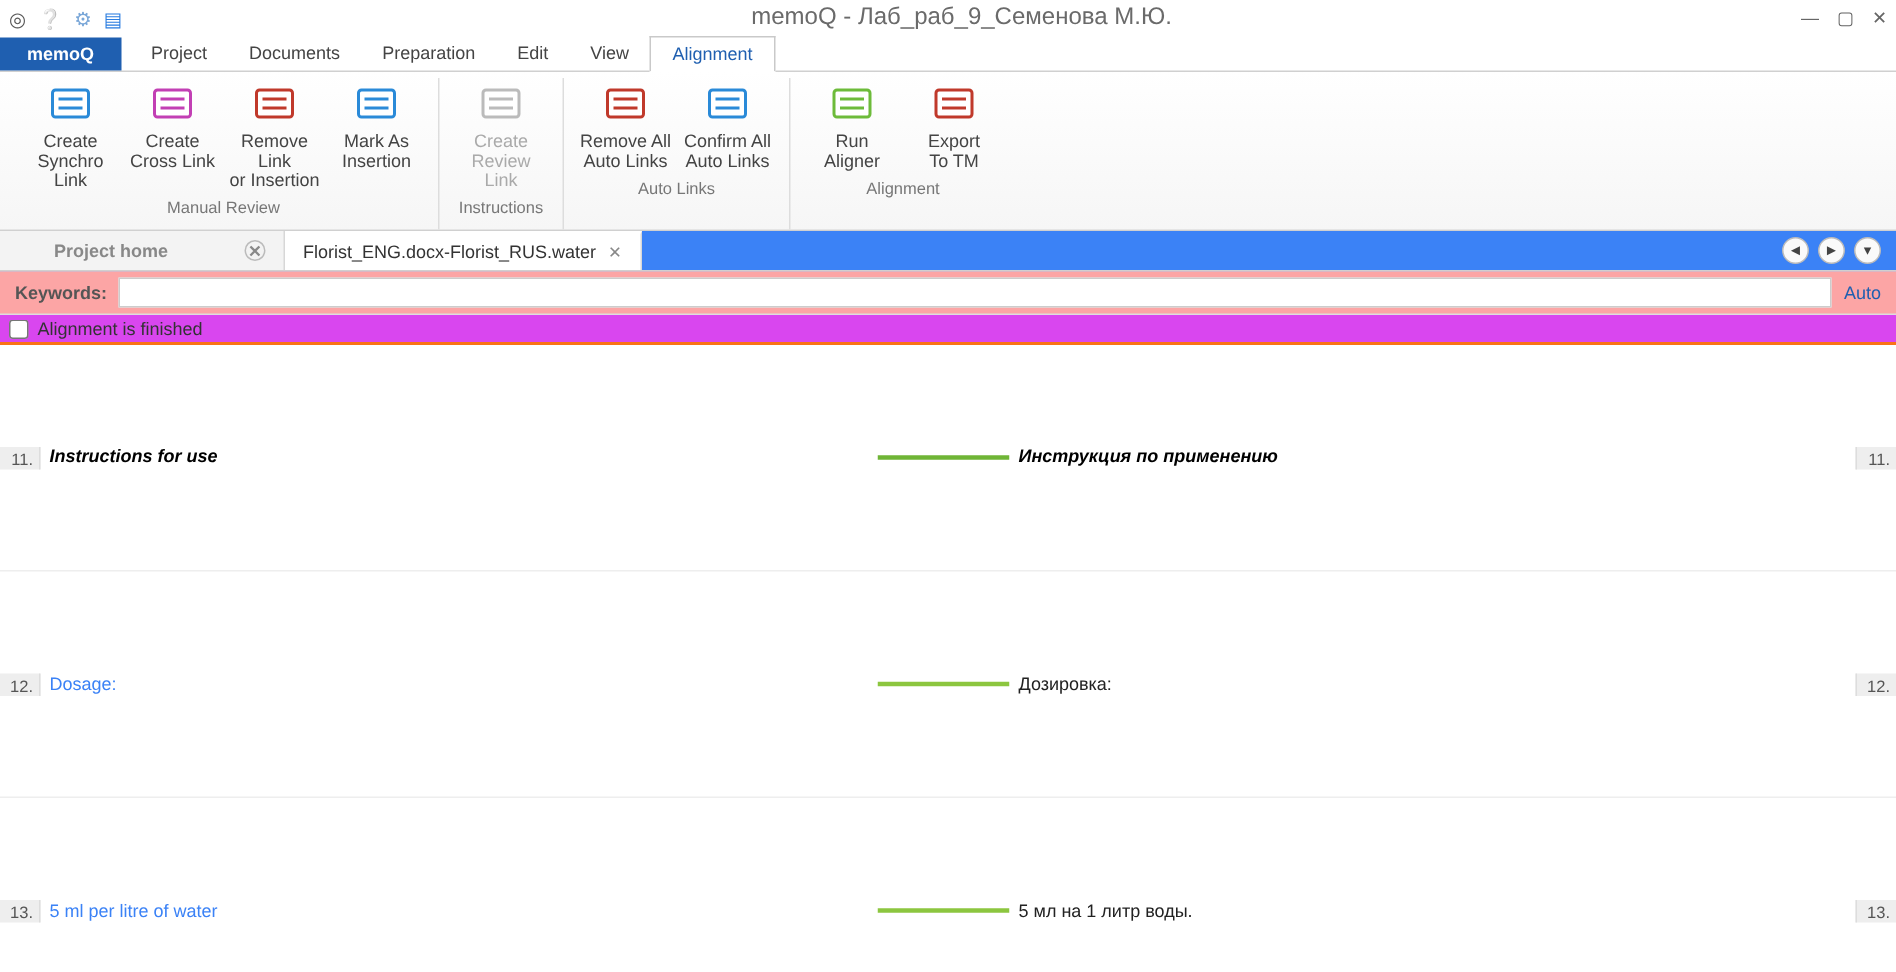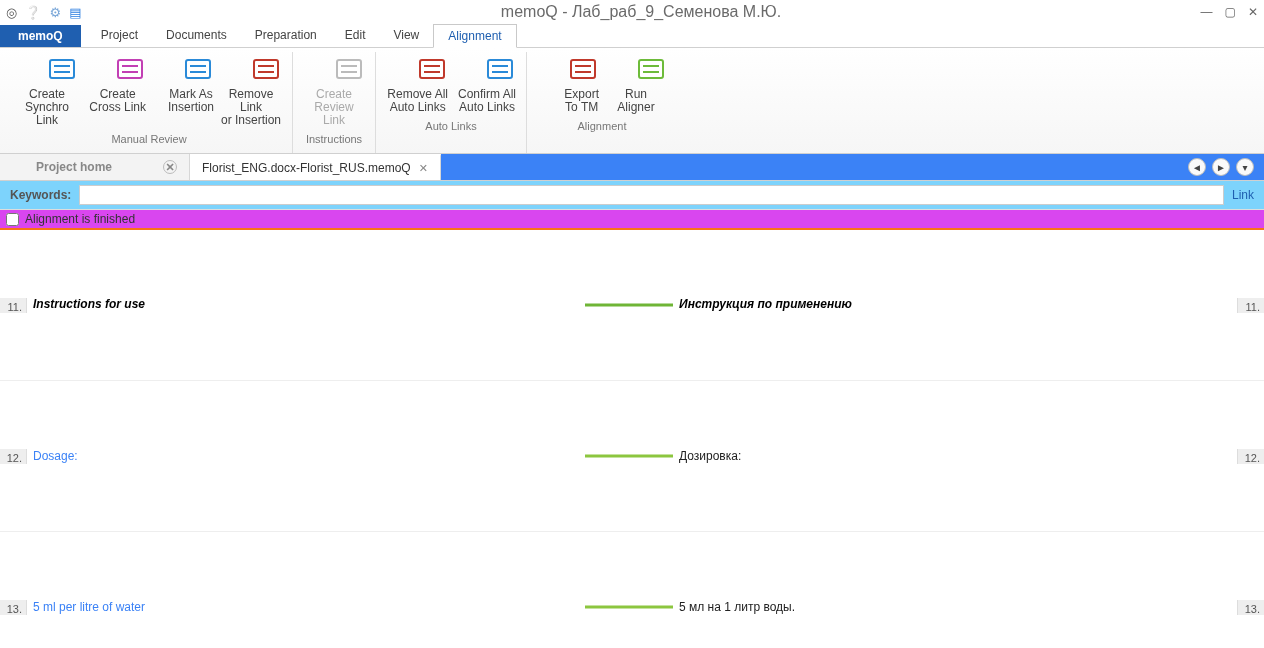--- a/index.html
+++ b/index.html
@@ -10,33 +10,33 @@
 .tb-title{flex:1;text-align:center;color:#6a6a6a;font-size:16px;}
 .tb-wincontrols{display:flex;gap:12px;color:#666;font-size:13px;}
 .menubar{display:flex;align-items:flex-end;border-bottom:1px solid #d0d0d0;background:#fff;height:24px;}
 .brand{background:#1f5fb0;color:#fff;font-weight:bold;padding:4px 18px;margin-right:6px;display:flex;align-items:center;}
 .menu-item{padding:4px 14px;color:#444;display:flex;align-items:center;}
 .menu-item.active{border:1px solid #c9c9c9;border-bottom:1px solid #fff;background:#fff;color:#1f5fb0;position:relative;top:1px;}
 .ribbon{display:flex;border-bottom:1px solid #d0d0d0;background:linear-gradient(#fff,#f6f6f6);padding:4px 6px 0 6px;height:106px;}
 .rgroup{display:flex;flex-direction:column;align-items:center;border-right:1px solid #ddd;padding:0 8px;}
 .rgroup:last-child{border-right:none;}
 .rbuttons{display:flex;gap:2px;}
-.rbtn{display:flex;flex-direction:column;align-items:flex-end;justify-content:flex-start;width:66px;padding:2px;text-align:center;color:#444;}
+.rbtn{display:flex;flex-direction:column;align-items:center;justify-content:flex-start;width:66px;padding:2px;text-align:center;color:#444;}
 .rbtn.disabled{color:#aaa;}
 .ricon{width:32px;height:32px;margin-bottom:2px;display:flex;align-items:center;justify-content:center;}
 .rlabel{line-height:13px;}
 .rgroup-title{color:#777;font-size:11px;padding:4px 0 2px 0;}
 .tabstrip{display:flex;align-items:center;height:27px;border-bottom:1px solid #d0d0d0;background:#3b82f6;}
 .tab{display:flex;align-items:center;padding:4px 12px;border-right:1px solid #d7d7d7;height:100%;}
 .tab .close{margin-left:8px;color:#888;font-size:11px;}
 .tab.home{color:#888;font-weight:bold;background:#f3f3f3;width:190px;padding-left:36px;}
 .tab.doc{background:#fff;border-top:2px solid #fff;}
 .tabstrip .navbtns{margin-left:auto;display:flex;gap:6px;padding-right:10px;color:#444;}
 .navbtn{width:18px;height:18px;border:1px solid #bbb;border-radius:50%;display:flex;align-items:center;justify-content:center;font-size:10px;background:#fafafa;}
-.keywords{display:flex;align-items:center;padding:4px 10px;border-bottom:1px solid #ddd;background:#7dd3fc;gap:8px;}
+.keywords{display:flex;align-items:center;padding:4px 10px;border-bottom:1px solid #ddd;background:#fca5a5;gap:8px;}
 .keywords label{font-weight:bold;color:#555;}
 .keywords input{flex:1;border:1px solid #ccc;height:20px;padding:0 4px;}
 .apply{color:#1f5fb0;}
 .statusbar{display:flex;align-items:center;padding:2px 6px;border-bottom:2px solid #f97316;background:#d946ef;gap:6px;}
 .rows{position:relative;}
 .row{display:flex;align-items:center;border-bottom:1px solid #eee;min-height:24px;}
 .ln{width:27px;background:#eee;border-right:1px solid #ddd;text-align:right;padding:3px 4px 0 0;color:#555;font-size:11px;}
 .src{width:558px;padding:3px 6px;color:#3b82f6;}
 .link{width:88px;display:flex;align-items:center;justify-content:center;position:relative;}
 .tgt{flex:1;padding:3px 6px;color:#222;}
@@ -94,127 +94,127 @@
     <rect x="4" y="6" width="24" height="18" rx="2" fill="#fff" stroke="#c23fb4" stroke-width="2"></rect>
     <line x1="8" y1="12" x2="24" y2="12" stroke="#c23fb4" stroke-width="2"></line>
     <line x1="8" y1="18" x2="24" y2="18" stroke="#c23fb4" stroke-width="2"></line>
   </svg>
           </div>
           <div class="rlabel">Create<br>Cross Link</div>
         </div>
         <div class="rbtn">
           <div class="ricon">
             <svg width="32" height="32" viewBox="0 0 32 32">
+    <rect x="4" y="6" width="24" height="18" rx="2" fill="#fff" stroke="#c0392b" stroke-width="2"></rect>
+    <line x1="8" y1="12" x2="24" y2="12" stroke="#c0392b" stroke-width="2"></line>
+    <line x1="8" y1="18" x2="24" y2="18" stroke="#c0392b" stroke-width="2"></line>
+  </svg>
+          </div>
+          <div class="rlabel">Remove Link<br>or Insertion</div>
+        </div>
+        <div class="rbtn">
+          <div class="ricon">
+            <svg width="32" height="32" viewBox="0 0 32 32">
     <rect x="4" y="6" width="24" height="18" rx="2" fill="#fff" stroke="#2a8ad8" stroke-width="2"></rect>
     <line x1="8" y1="12" x2="24" y2="12" stroke="#2a8ad8" stroke-width="2"></line>
     <line x1="8" y1="18" x2="24" y2="18" stroke="#2a8ad8" stroke-width="2"></line>
   </svg>
           </div>
           <div class="rlabel">Mark As<br>Insertion</div>
         </div>
+      </div>
+      <div class="rgroup-title">Manual Review</div>
+    </div>
+    <div class="rgroup">
+      <div class="rbuttons">
+        <div class="rbtn disabled">
+          <div class="ricon">
+            <svg width="32" height="32" viewBox="0 0 32 32">
+    <rect x="4" y="6" width="24" height="18" rx="2" fill="#fff" stroke="#bbb" stroke-width="2"></rect>
+    <line x1="8" y1="12" x2="24" y2="12" stroke="#bbb" stroke-width="2"></line>
+    <line x1="8" y1="18" x2="24" y2="18" stroke="#bbb" stroke-width="2"></line>
+  </svg>
+          </div>
+          <div class="rlabel">Create<br>Review Link</div>
+        </div>
+      </div>
+      <div class="rgroup-title">Instructions</div>
+    </div>
+    <div class="rgroup">
+      <div class="rbuttons">
         <div class="rbtn">
           <div class="ricon">
             <svg width="32" height="32" viewBox="0 0 32 32">
     <rect x="4" y="6" width="24" height="18" rx="2" fill="#fff" stroke="#c0392b" stroke-width="2"></rect>
     <line x1="8" y1="12" x2="24" y2="12" stroke="#c0392b" stroke-width="2"></line>
     <line x1="8" y1="18" x2="24" y2="18" stroke="#c0392b" stroke-width="2"></line>
   </svg>
           </div>
-          <div class="rlabel">Remove Link<br>or Insertion</div>
-        </div>
-      </div>
-      <div class="rgroup-title">Manual Review</div>
-    </div>
-    <div class="rgroup">
-      <div class="rbuttons">
-        <div class="rbtn disabled">
-          <div class="ricon">
-            <svg width="32" height="32" viewBox="0 0 32 32">
-    <rect x="4" y="6" width="24" height="18" rx="2" fill="#fff" stroke="#bbb" stroke-width="2"></rect>
-    <line x1="8" y1="12" x2="24" y2="12" stroke="#bbb" stroke-width="2"></line>
-    <line x1="8" y1="18" x2="24" y2="18" stroke="#bbb" stroke-width="2"></line>
-  </svg>
-          </div>
-          <div class="rlabel">Create<br>Review Link</div>
-        </div>
-      </div>
-      <div class="rgroup-title">Instructions</div>
-    </div>
-    <div class="rgroup">
-      <div class="rbuttons">
+          <div class="rlabel">Remove All<br>Auto Links</div>
+        </div>
+        <div class="rbtn">
+          <div class="ricon">
+            <svg width="32" height="32" viewBox="0 0 32 32">
+    <rect x="4" y="6" width="24" height="18" rx="2" fill="#fff" stroke="#2a8ad8" stroke-width="2"></rect>
+    <line x1="8" y1="12" x2="24" y2="12" stroke="#2a8ad8" stroke-width="2"></line>
+    <line x1="8" y1="18" x2="24" y2="18" stroke="#2a8ad8" stroke-width="2"></line>
+  </svg>
+          </div>
+          <div class="rlabel">Confirm All<br>Auto Links</div>
+        </div>
+      </div>
+      <div class="rgroup-title">Auto Links</div>
+    </div>
+    <div class="rgroup">
+      <div class="rbuttons">
+        <div class="rbtn">
+          <div class="ricon">
+            <svg width="32" height="32" viewBox="0 0 32 32">
+    <rect x="4" y="6" width="24" height="18" rx="2" fill="#fff" stroke="#6dbb3a" stroke-width="2"></rect>
+    <line x1="8" y1="12" x2="24" y2="12" stroke="#6dbb3a" stroke-width="2"></line>
+    <line x1="8" y1="18" x2="24" y2="18" stroke="#6dbb3a" stroke-width="2"></line>
+  </svg>
+          </div>
+          <div class="rlabel">Run Aligner</div>
+        </div>
         <div class="rbtn">
           <div class="ricon">
             <svg width="32" height="32" viewBox="0 0 32 32">
     <rect x="4" y="6" width="24" height="18" rx="2" fill="#fff" stroke="#c0392b" stroke-width="2"></rect>
     <line x1="8" y1="12" x2="24" y2="12" stroke="#c0392b" stroke-width="2"></line>
     <line x1="8" y1="18" x2="24" y2="18" stroke="#c0392b" stroke-width="2"></line>
   </svg>
           </div>
-          <div class="rlabel">Remove All<br>Auto Links</div>
-        </div>
-        <div class="rbtn">
-          <div class="ricon">
-            <svg width="32" height="32" viewBox="0 0 32 32">
-    <rect x="4" y="6" width="24" height="18" rx="2" fill="#fff" stroke="#2a8ad8" stroke-width="2"></rect>
-    <line x1="8" y1="12" x2="24" y2="12" stroke="#2a8ad8" stroke-width="2"></line>
-    <line x1="8" y1="18" x2="24" y2="18" stroke="#2a8ad8" stroke-width="2"></line>
-  </svg>
-          </div>
-          <div class="rlabel">Confirm All<br>Auto Links</div>
-        </div>
-      </div>
-      <div class="rgroup-title">Auto Links</div>
-    </div>
-    <div class="rgroup">
-      <div class="rbuttons">
-        <div class="rbtn">
-          <div class="ricon">
-            <svg width="32" height="32" viewBox="0 0 32 32">
-    <rect x="4" y="6" width="24" height="18" rx="2" fill="#fff" stroke="#c0392b" stroke-width="2"></rect>
-    <line x1="8" y1="12" x2="24" y2="12" stroke="#c0392b" stroke-width="2"></line>
-    <line x1="8" y1="18" x2="24" y2="18" stroke="#c0392b" stroke-width="2"></line>
-  </svg>
-          </div>
           <div class="rlabel">Export<br>To TM</div>
-        </div>
-        <div class="rbtn">
-          <div class="ricon">
-            <svg width="32" height="32" viewBox="0 0 32 32">
-    <rect x="4" y="6" width="24" height="18" rx="2" fill="#fff" stroke="#6dbb3a" stroke-width="2"></rect>
-    <line x1="8" y1="12" x2="24" y2="12" stroke="#6dbb3a" stroke-width="2"></line>
-    <line x1="8" y1="18" x2="24" y2="18" stroke="#6dbb3a" stroke-width="2"></line>
-  </svg>
-          </div>
-          <div class="rlabel">Run Aligner</div>
         </div>
       </div>
       <div class="rgroup-title">Alignment</div>
     </div>
   </div>
 
 <div class="tabstrip">
   <div class="tab home">
     <span>Project home</span>
     <span class="close" style="margin-left:auto;border:1px solid #bbb;border-radius:50%;width:14px;height:14px;display:flex;align-items:center;justify-content:center;">✕</span>
   </div>
   <div class="tab doc">
-    <span>Florist_ENG.docx-Florist_RUS.memoQ</span>
+    <span>Florist_ENG.docx-Florist_RUS.water</span>
     <span class="close">✕</span>
   </div>
   <div class="navbtns">
     <span class="navbtn">◄</span>
     <span class="navbtn">►</span>
     <span class="navbtn">▾</span>
   </div>
 </div>
 
 <div class="keywords">
   <label>Keywords:</label>
   <input type="text" placeholder="" style="">
-  <span class="apply">Link</span>
+  <span class="apply">Auto</span>
 </div>
 
 <div class="statusbar">
   <input type="checkbox" style="">
   <span>Alignment is finished</span>
 </div>
 
 <div class="rows" id="rows">
     <div class="row h11">
       <div class="ln">11.</div>

